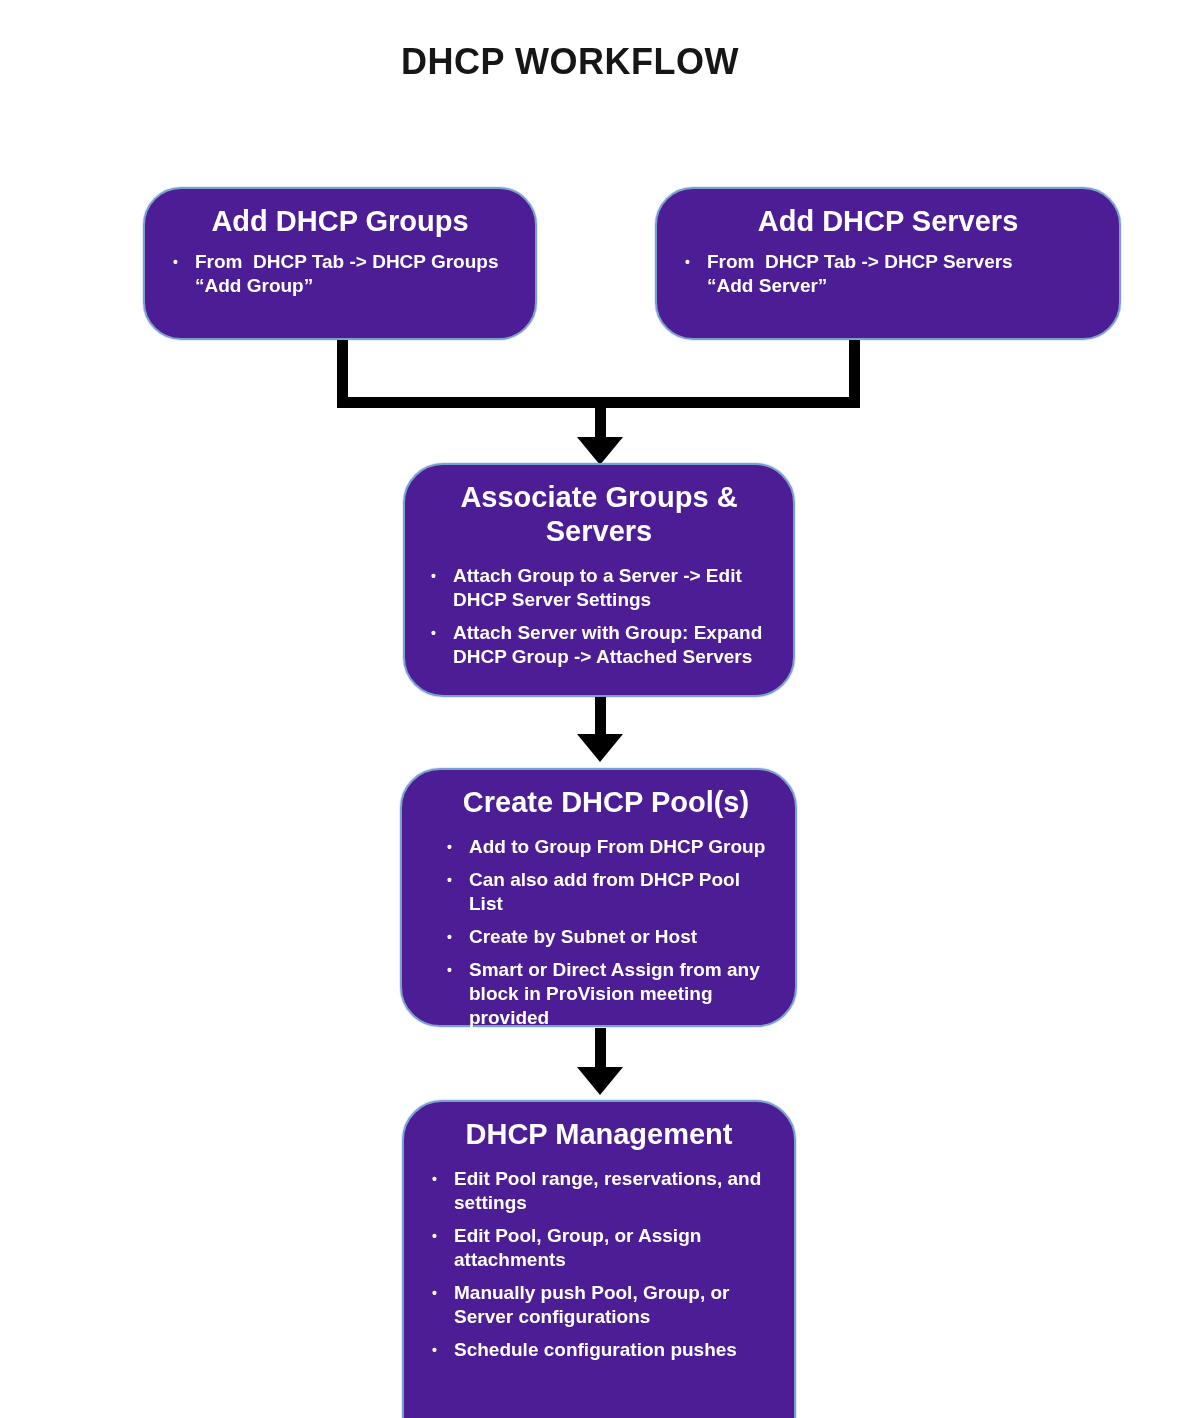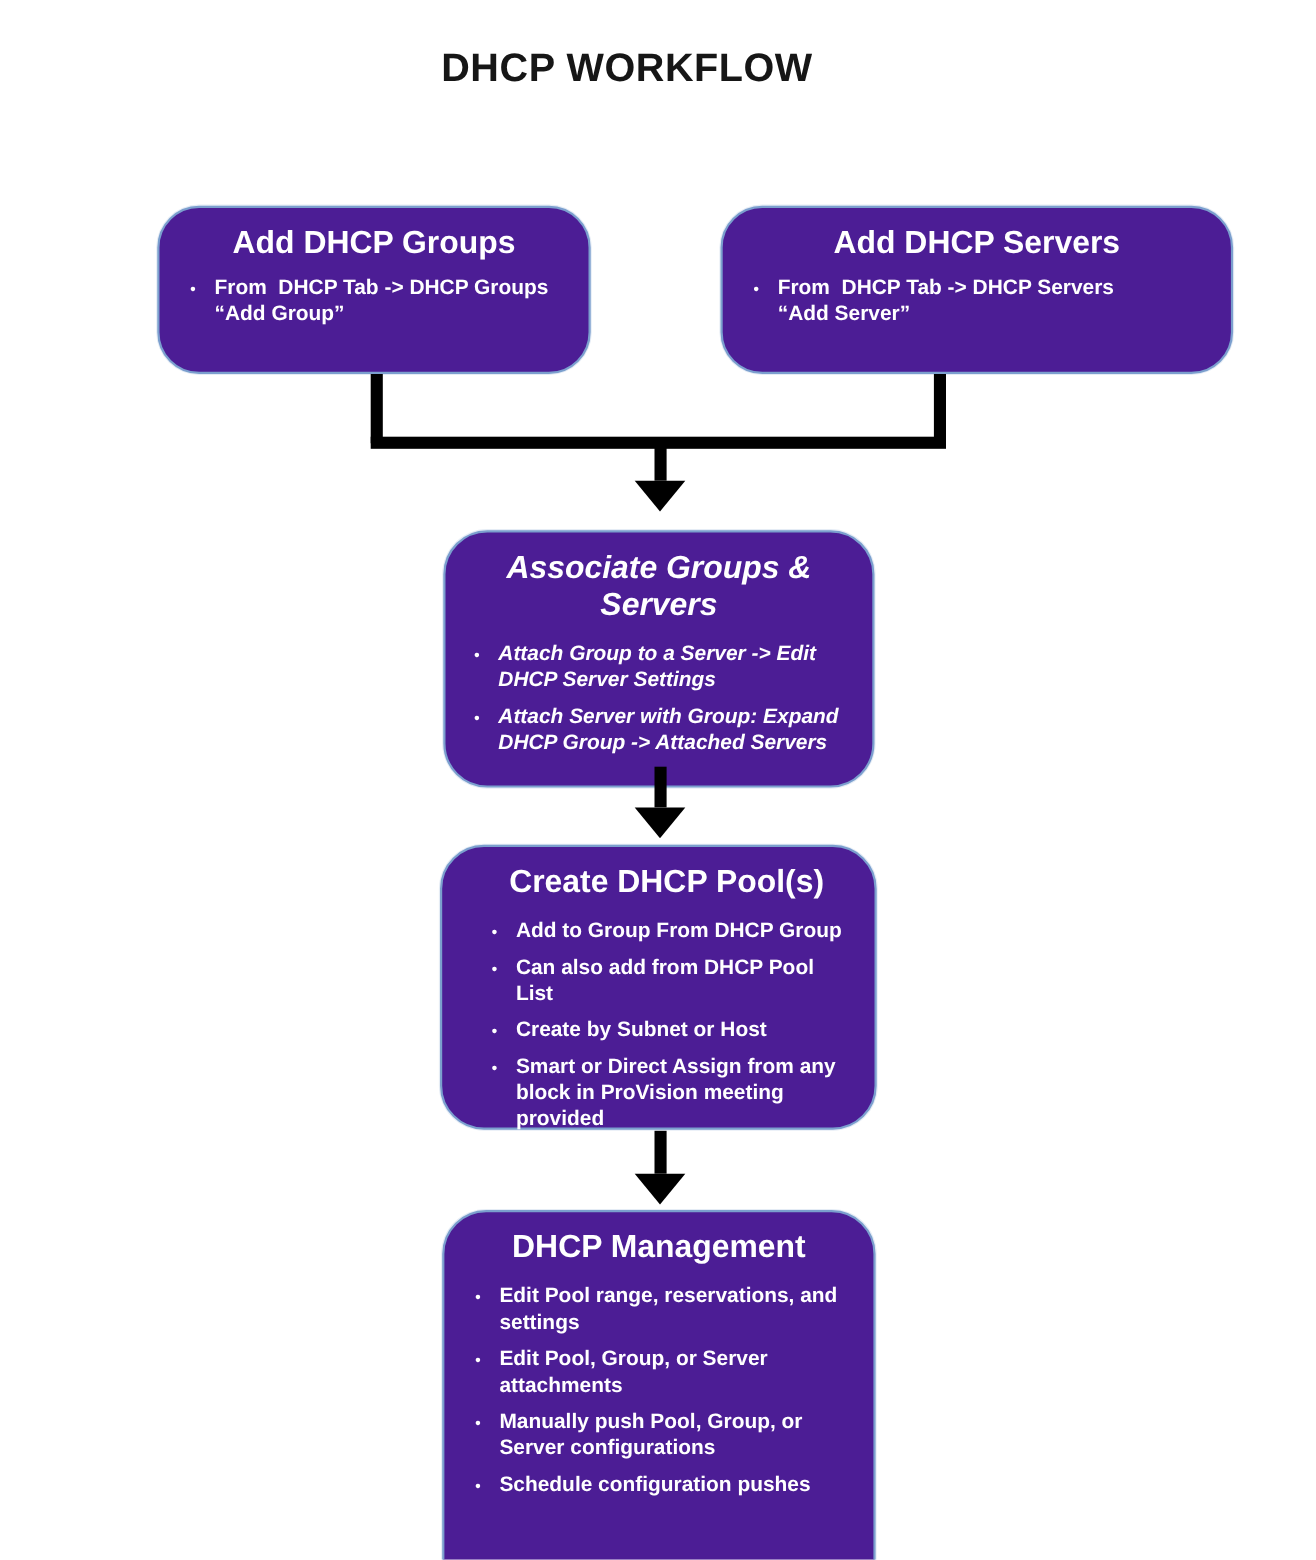--- a/index.html
+++ b/index.html
@@ -65,21 +65,21 @@
     line-height: 24px;
     text-align: left;
   }
   .bullet .bullet-text {
     flex: 1;
     white-space: pre-wrap;
   }
   
   .box-groups   { left: 143px; top: 187px;  width: 394px; height: 153px; border-radius: 38px; }
   .box-servers  { left: 655px; top: 187px;  width: 466px; height: 153px; border-radius: 38px; }
-  .box-assoc    { left: 403px; top: 482px;  width: 392px; height: 234px; font-style: italic; }
+  .box-assoc    { left: 403px; top: 463px;  width: 392px; height: 234px; }
   .box-pools    { left: 400px; top: 768px;  width: 397px; height: 259px; padding-left: 15px; }
   .box-mgmt     { left: 402px; top: 1100px; width: 394px; height: 373px; }
 
   .box-groups .bullets,
   .box-servers .bullets { padding-left: 28px; margin-top: 12px; }
   .box-assoc .bullets   { padding-left: 26px; margin-top: 16px; }
   .box-pools .bullets   { padding-left: 30px; margin-top: 16px; }
   .box-mgmt .bullets    { padding-left: 28px; margin-top: 16px; }
 
   
@@ -192,21 +192,21 @@
   <section class="box box-mgmt">
     <h2>DHCP Management</h2>
     <ul class="bullets">
       <li class="bullet">
         <span class="marker">•</span>
         <span class="bullet-text">Edit Pool range, reservations, and
 settings</span>
       </li>
       <li class="bullet">
         <span class="marker">•</span>
-        <span class="bullet-text">Edit Pool, Group, or Server
+        <span class="bullet-text">Edit Pool, Group, or Assign
 attachments</span>
       </li>
       <li class="bullet">
         <span class="marker">•</span>
         <span class="bullet-text">Manually push Pool, Group, or
 Server configurations</span>
       </li>
       <li class="bullet">
         <span class="marker">•</span>
         <span class="bullet-text">Schedule configuration pushes</span>

